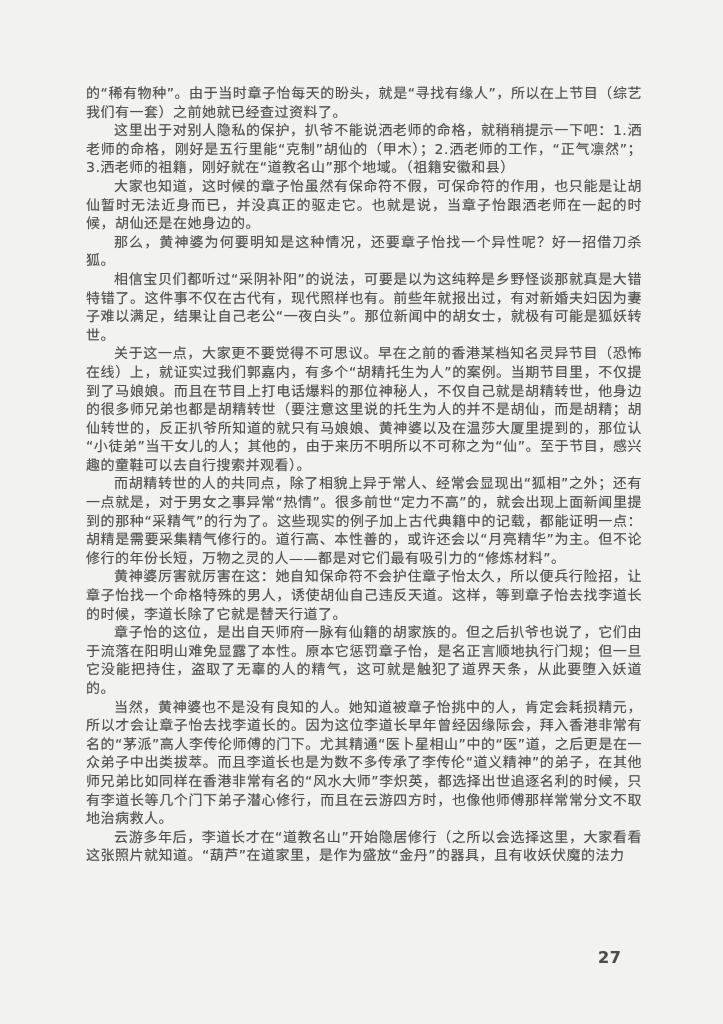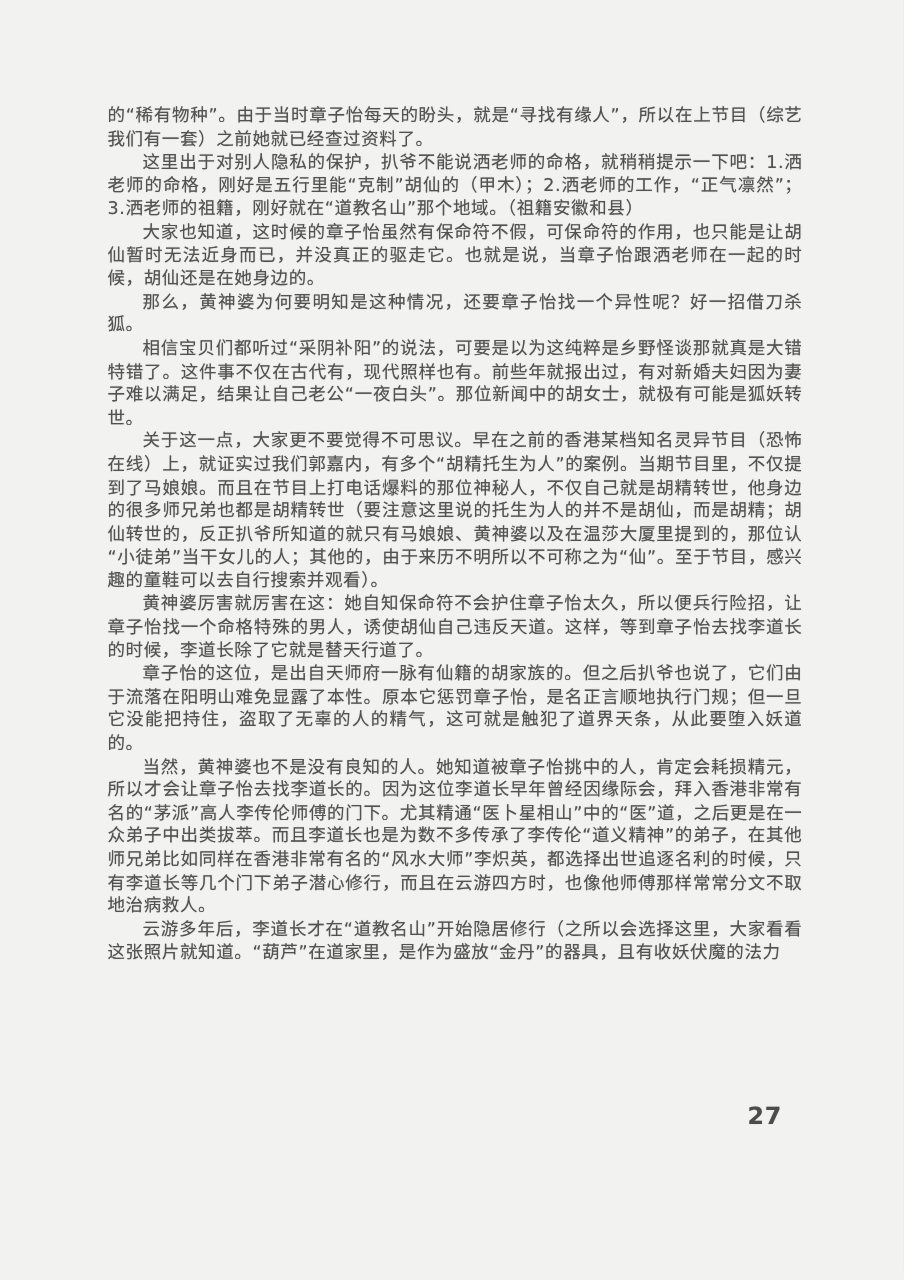--- a/index.html
+++ b/index.html
@@ -32,38 +32,39 @@
   .text-block p {
     margin: 0;
     padding: 0;
   }
   .text-block p.indent {
     text-indent: 2em;
   }
   .page-number {
     position: absolute;
     left: 598px;
-    top: 882px;
+    top: 948px;
     color: #4c4c4c;
-    font-size: 19px;
+    font-size: 16px;
     font-weight: 600;
     letter-spacing: 0.5px;
     text-shadow: 0 0 0.7px rgba(95,95,95,0.5);
   }
 </style>
 </head>
 <body>
 
 <div class="page">
   <div class="text-block">
     <p>的“稀有物种”。由于当时章子怡每天的盼头，就是“寻找有缘人”，所以在上节目（综艺我们有一套）之前她就已经查过资料了。</p>
     <p class="indent">这里出于对别人隐私的保护，扒爷不能说洒老师的命格，就稍稍提示一下吧：1.洒老师的命格，刚好是五行里能“克制”胡仙的（甲木）；2.洒老师的工作，“正气凛然”；3.洒老师的祖籍，刚好就在“道教名山”那个地域。（祖籍安徽和县）</p>
     <p class="indent">大家也知道，这时候的章子怡虽然有保命符不假，可保命符的作用，也只能是让胡仙暂时无法近身而已，并没真正的驱走它。也就是说，当章子怡跟洒老师在一起的时候，胡仙还是在她身边的。</p>
     <p class="indent">那么，黄神婆为何要明知是这种情况，还要章子怡找一个异性呢？好一招借刀杀狐。</p>
     <p class="indent">相信宝贝们都听过“采阴补阳”的说法，可要是以为这纯粹是乡野怪谈那就真是大错特错了。这件事不仅在古代有，现代照样也有。前些年就报出过，有对新婚夫妇因为妻子难以满足，结果让自己老公“一夜白头”。那位新闻中的胡女士，就极有可能是狐妖转世。</p>
     <p class="indent">关于这一点，大家更不要觉得不可思议。早在之前的香港某档知名灵异节目（恐怖在线）上，就证实过我们郭嘉内，有多个“胡精托生为人”的案例。当期节目里，不仅提到了马娘娘。而且在节目上打电话爆料的那位神秘人，不仅自己就是胡精转世，他身边的很多师兄弟也都是胡精转世（要注意这里说的托生为人的并不是胡仙，而是胡精；胡仙转世的，反正扒爷所知道的就只有马娘娘、黄神婆以及在温莎大厦里提到的，那位认“小徒弟”当干女儿的人；其他的，由于来历不明所以不可称之为“仙”。至于节目，感兴趣的童鞋可以去自行搜索并观看）。</p>
+    <p class="indent">而胡精转世的人的共同点，除了相貌上异于常人、经常会显现出“狐相”之外；还有一点就是，对于男女之事异常“热情”。很多前世“定力不高”的，就会出现上面新闻里提到的那种“采精气”的行为了。这些现实的例子加上古代典籍中的记载，都能证明一点：胡精是需要采集精气修行的。道行高、本性善的，或许还会以“月亮精华”为主。但不论修行的年份长短，万物之灵的人——都是对它们最有吸引力的“修炼材料”。</p>
     <p class="indent">黄神婆厉害就厉害在这：她自知保命符不会护住章子怡太久，所以便兵行险招，让章子怡找一个命格特殊的男人，诱使胡仙自己违反天道。这样，等到章子怡去找李道长的时候，李道长除了它就是替天行道了。</p>
     <p class="indent">章子怡的这位，是出自天师府一脉有仙籍的胡家族的。但之后扒爷也说了，它们由于流落在阳明山难免显露了本性。原本它惩罚章子怡，是名正言顺地执行门规；但一旦它没能把持住，盗取了无辜的人的精气，这可就是触犯了道界天条，从此要堕入妖道的。</p>
     <p class="indent">当然，黄神婆也不是没有良知的人。她知道被章子怡挑中的人，肯定会耗损精元，所以才会让章子怡去找李道长的。因为这位李道长早年曾经因缘际会，拜入香港非常有名的“茅派”高人李传伦师傅的门下。尤其精通“医卜星相山”中的“医”道，之后更是在一众弟子中出类拔萃。而且李道长也是为数不多传承了李传伦“道义精神”的弟子，在其他师兄弟比如同样在香港非常有名的“风水大师”李炽英，都选择出世追逐名利的时候，只有李道长等几个门下弟子潜心修行，而且在云游四方时，也像他师傅那样常常分文不取地治病救人。</p>
     <p class="indent">云游多年后，李道长才在“道教名山”开始隐居修行（之所以会选择这里，大家看看这张照片就知道。“葫芦”在道家里，是作为盛放“金丹”的器具，且有收妖伏魔的法力</p>
   </div>
   <div class="page-number">27</div>
 </div>
 
 </body></html>

